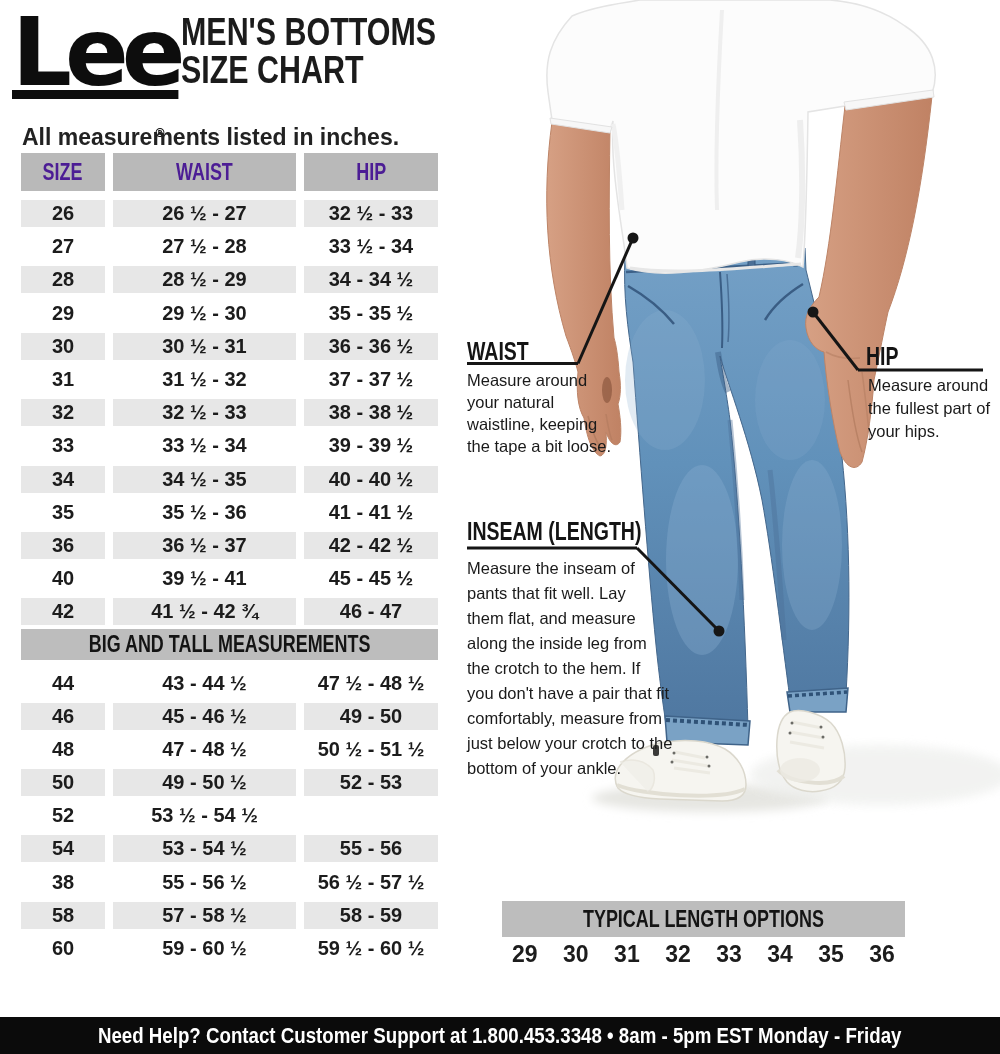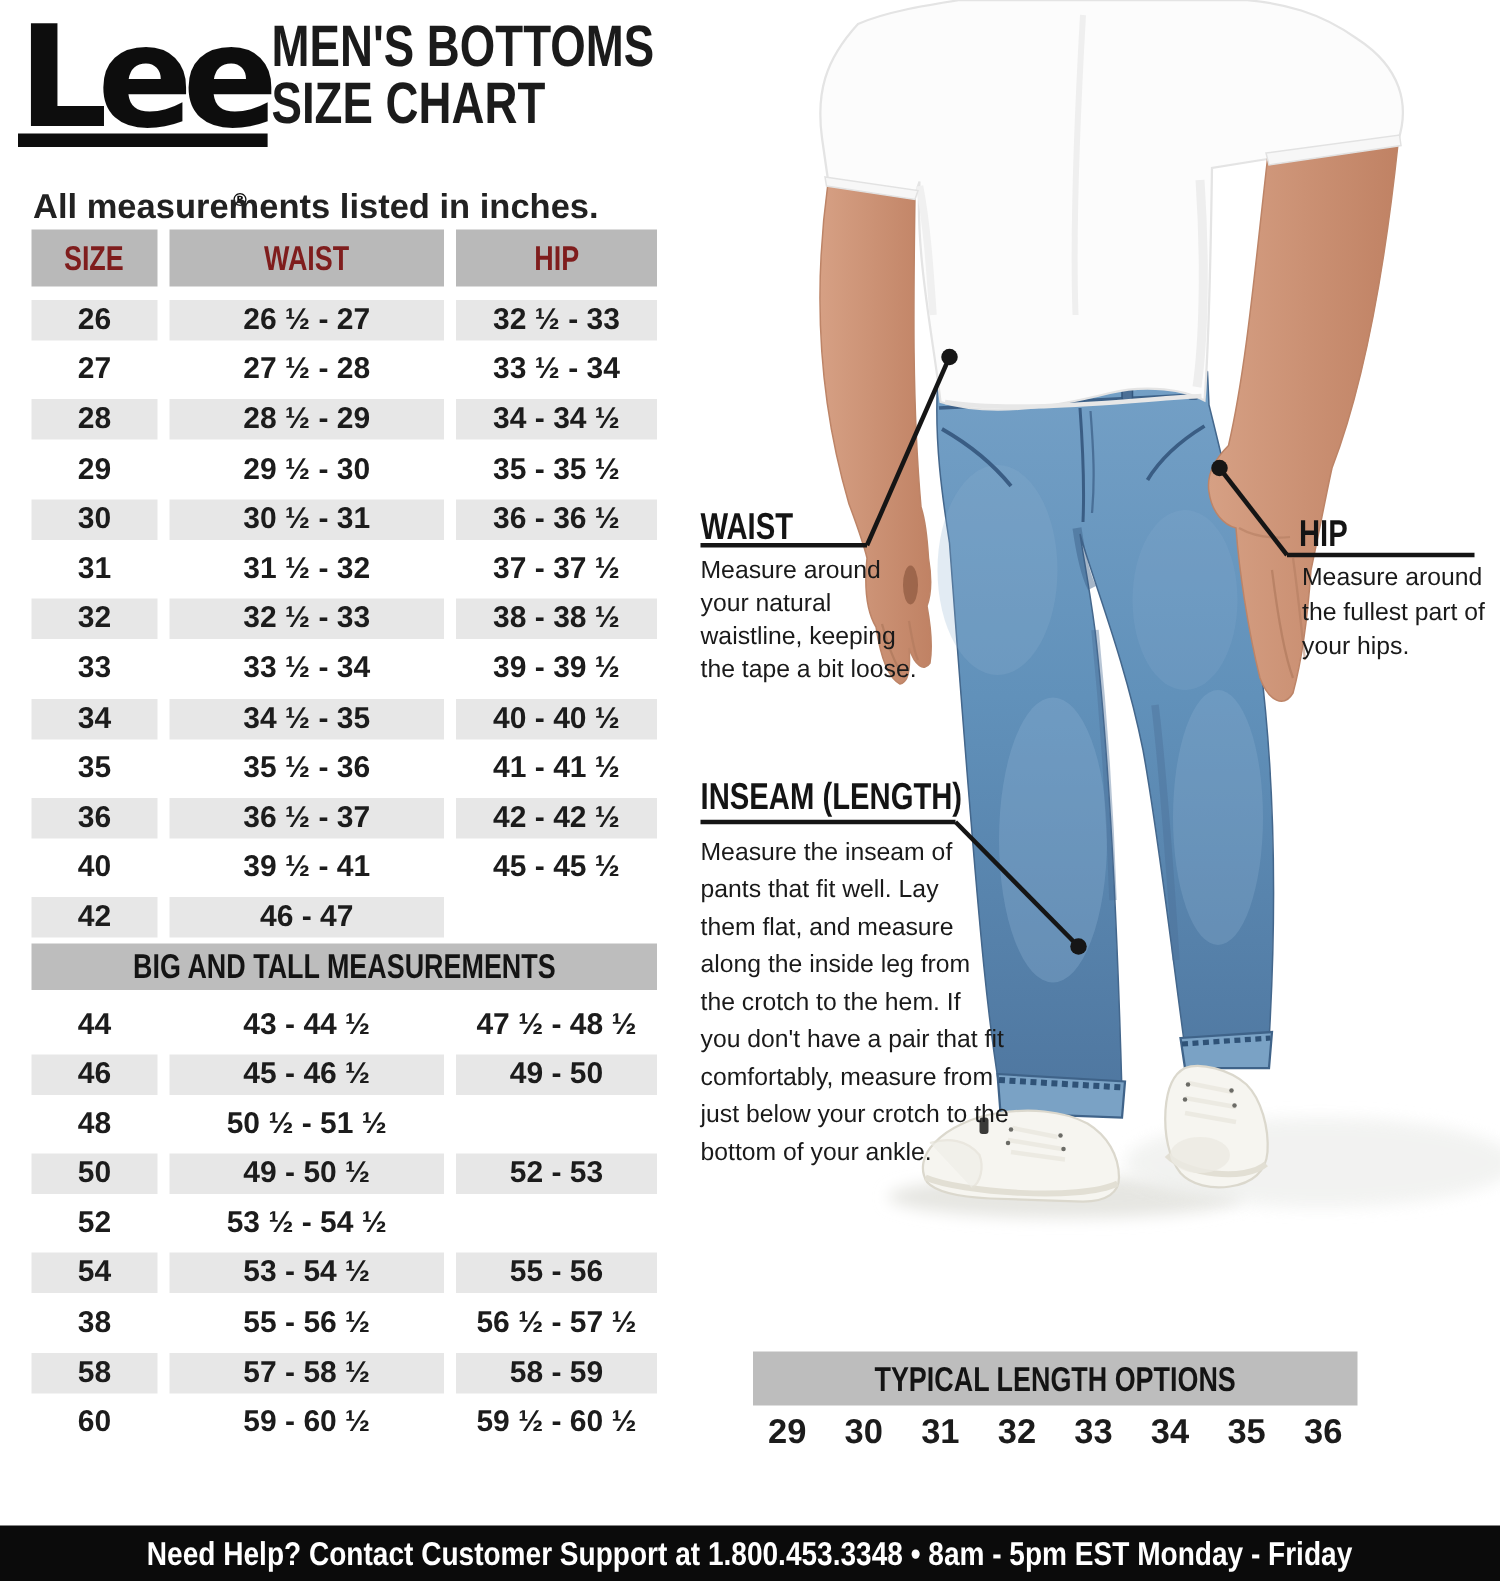--- a/index.html
+++ b/index.html
@@ -17,21 +17,21 @@
   .logo .reg{position:absolute;left:142px;top:80px;font-size:12px;letter-spacing:0;font-weight:700;}
   .main-title{position:absolute;left:181px;top:13px;font-weight:700;font-size:39px;line-height:38px;
         color:#1b1b1b;letter-spacing:0px;}
   .subtitle{position:absolute;left:22px;top:124px;font-size:23px;font-weight:700;color:#222;}
 
   
   .size-table{position:absolute;left:21px;top:153px;width:417px;}
   .t-head,.t-row{display:grid;grid-template-columns:84px 183px 134px;column-gap:8px;}
   .t-head{margin-bottom:6px;}
   .th{height:38px;background:var(--header_gray,#b9b9b9);display:flex;align-items:center;justify-content:center;
-      font-size:23px;font-weight:700;color:#7f1d1d;}
+      font-size:23px;font-weight:700;color:#4c1d95;}
   .t-row{height:33.2px;align-items:center;}
   .td{height:27px;display:flex;align-items:center;justify-content:center;
       font-size:20px;font-weight:700;color:#1c1c1c;white-space:nowrap;}
   .t-body .t-row:nth-child(odd) .td{background:var(--row_gray,#e7e7e7);}
   .t-body.big .t-row:nth-child(odd) .td{background:transparent;}
   .t-body.big .t-row:nth-child(even) .td{background:var(--row_gray,#e7e7e7);}
   .band{height:31px;margin:1px 0 6px;background:var(--section_band_gray,#bdbdbd);
       display:flex;align-items:center;justify-content:center;font-size:23px;font-weight:700;color:#141414;}
 
   
@@ -141,39 +141,41 @@
         <div class="td">36 ½ - 37</div>
         <div class="td">42 - 42 ½</div>
       </div>
       <div class="t-row">
         <div class="td">40</div>
         <div class="td">39 ½ - 41</div>
         <div class="td">45 - 45 ½</div>
       </div>
       <div class="t-row">
         <div class="td">42</div>
+        <div class="td">41 ½ - 42 ¾</div>
         <div class="td">46 - 47</div>
       </div>
     </div>
   <div class="band">
       <span class="cx">BIG AND TALL MEASUREMENTS</span>
     </div>
   <div class="t-body big" id="big-rows">
       <div class="t-row">
         <div class="td">44</div>
         <div class="td">43 - 44 ½</div>
         <div class="td">47 ½ - 48 ½</div>
       </div>
       <div class="t-row">
         <div class="td">46</div>
         <div class="td">45 - 46 ½</div>
         <div class="td">49 - 50</div>
       </div>
       <div class="t-row">
         <div class="td">48</div>
+        <div class="td">47 - 48 ½</div>
         <div class="td">50 ½ - 51 ½</div>
       </div>
       <div class="t-row">
         <div class="td">50</div>
         <div class="td">49 - 50 ½</div>
         <div class="td">52 - 53</div>
       </div>
       <div class="t-row">
         <div class="td">52</div>
         <div class="td">53 ½ - 54 ½</div>

